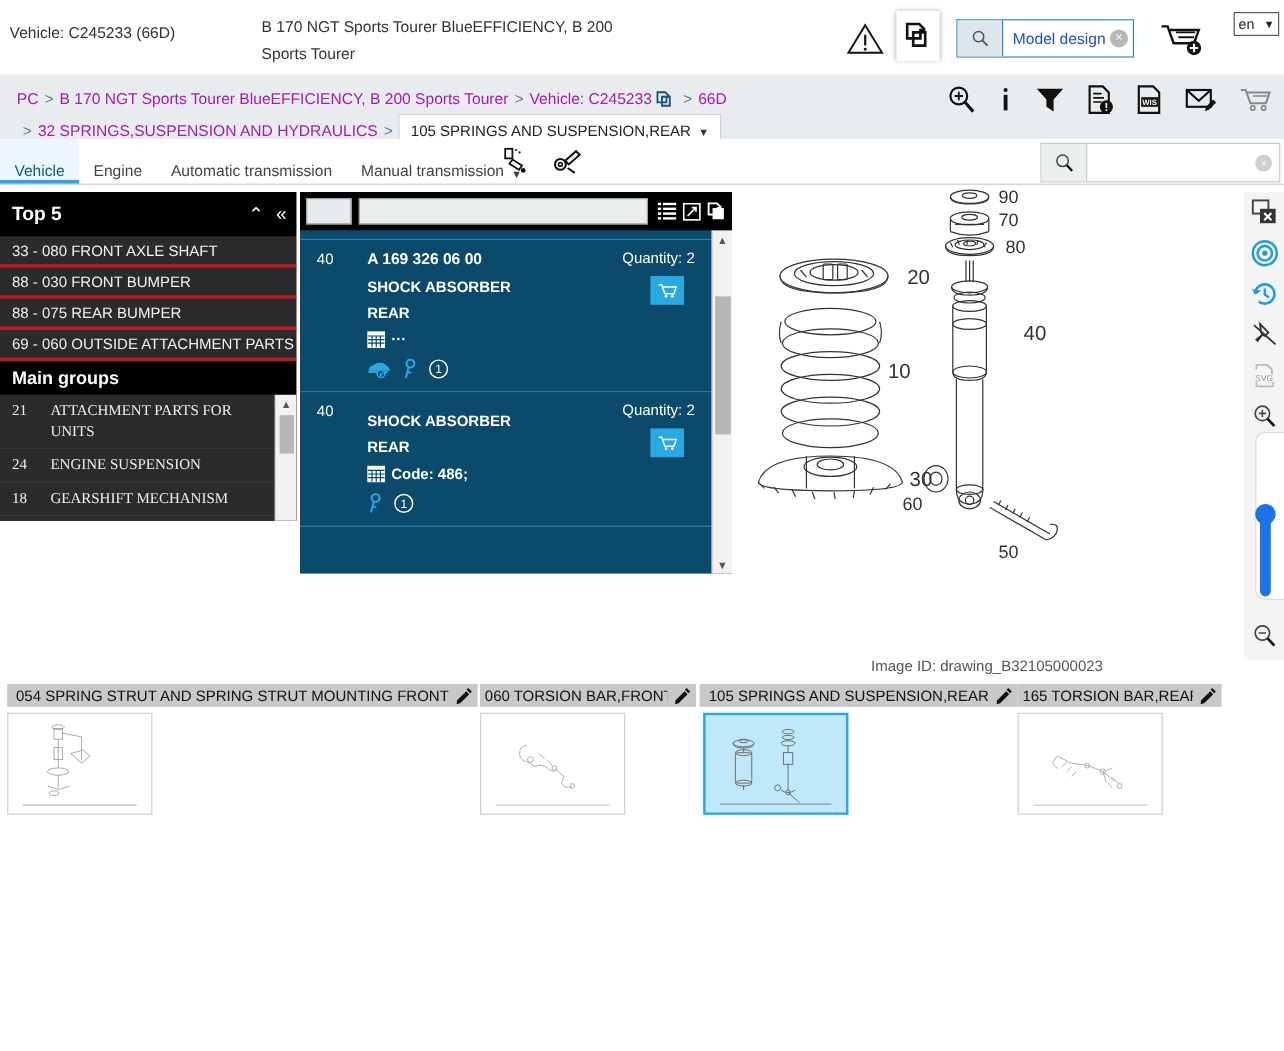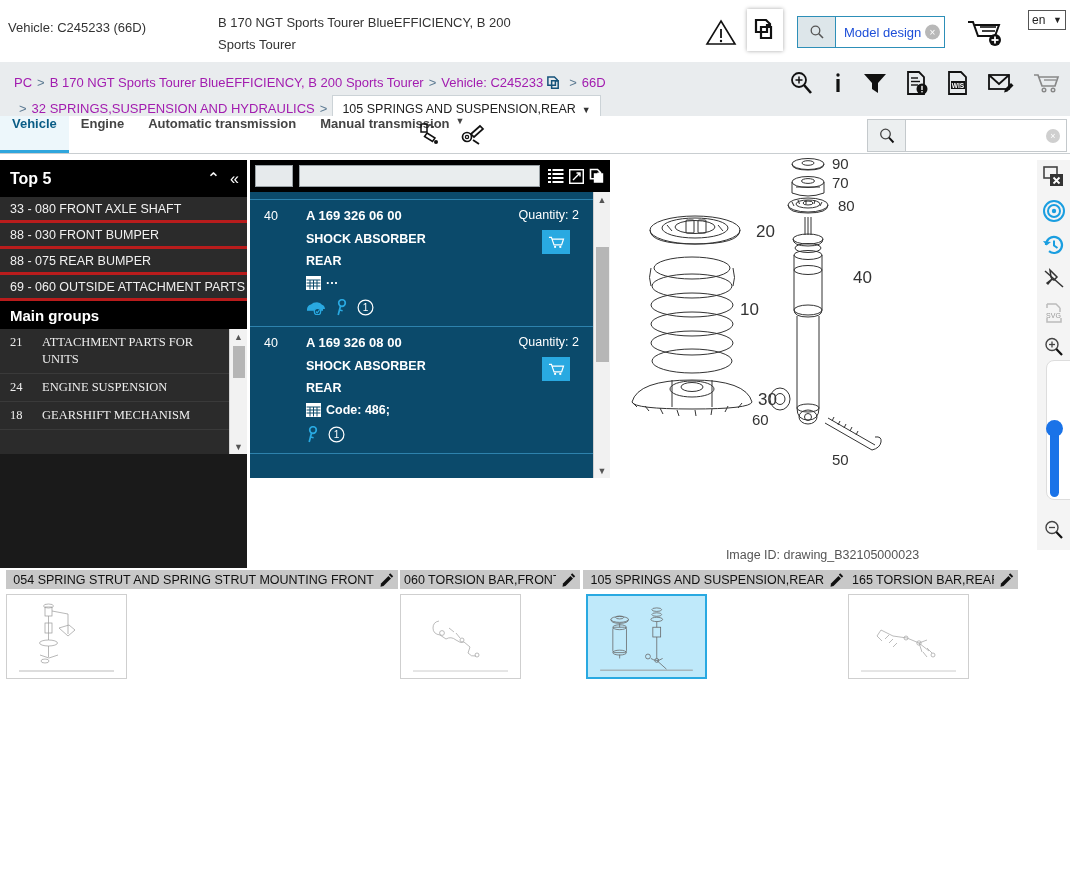--- a/index.html
+++ b/index.html
@@ -86,22 +86,22 @@
   }
   .bc-icons > div { cursor: pointer; display: flex; align-items: center; justify-content: center; }
 
   
   .tabbar {
     position: absolute; left: 0; top: 116px; width: 1070px; height: 38px;
     background: #ffffff; border-bottom: 1px solid #c9ced1;
   }
   .tabs { position: absolute; left: 0; top: 0; display: flex; align-items: stretch; height: 37px; }
   .tab {
-    padding: 0 12px; display: flex; align-items: flex-start; font-size: 13px;
-    color: #444; cursor: pointer; border-bottom: 3px solid transparent; font-weight: bold;
+    padding: 0 12px; display: flex; align-items: flex-end; font-size: 13px;
+    color: #444; cursor: pointer; border-bottom: 3px solid transparent;
   }
   .tab.active { color: #0a5d86; border-bottom: 3px solid #2fa6dd; background: #edf7fb; }
   .tab .caret { font-size: 9px; margin-left: 6px; }
   .tab-icons { position: absolute; left: 418px; top: 6px; display: flex; gap: 18px; }
   .tab-icons > div { cursor: pointer; }
   .tabsearch {
     position: absolute; left: 867px; top: 119px; width: 200px; height: 33px;
     border: 1px solid #c4c9cc; background: #fff; display: flex;
   }
   .tabsearch .ts-btn {
@@ -110,21 +110,21 @@
   }
   .tabsearch .ts-in { flex: 1; position: relative; }
   .ts-clear {
     position: absolute; right: 6px; top: 50%; transform: translateY(-50%);
     width: 14px; height: 14px; border-radius: 50%; background: #cfcfcf;
     color: #fff; font-size: 9px; line-height: 14px; text-align: center; cursor: pointer;
   }
 
   
   .sidebar {
-    position: absolute; left: 0; top: 160px; width: 247px; height: 408px;
+    position: absolute; left: 0; top: 160px; width: 247px; height: 274px;
     background: #1a1a1a; color: #fff; overflow: hidden;
   }
   .side-head {
     height: 37px; background: #000; display: flex; align-items: center;
     padding: 0 8px 0 10px; justify-content: space-between;
   }
   .side-head .title { font-size: 16px; font-weight: bold; }
   .side-head .acts { display: flex; gap: 10px; align-items: center; }
   .side-head .acts span { cursor: pointer; font-size: 16px; }
   .top5-list { background: #2b2b2b; }
@@ -552,21 +552,20 @@
               <path d="M1 2 h2.6 l2.8 8 h8 l2 -6 h-12" fill="none" stroke="#fff" stroke-width="1.3"></path>
               <circle cx="7.5" cy="12.2" r="1.2" fill="#fff"></circle>
               <circle cx="13" cy="12.2" r="1.2" fill="#fff"></circle>
             </svg>
           </div>
         </div>
 
         <div class="part-row">
           <div class="pos">40</div>
           <div class="part-body">
-            <div class="part-num">A 169 326 08 00</div>
             <div class="part-desc">SHOCK ABSORBER</div>
             <div class="part-desc2">REAR</div>
             <div class="part-code">
               <span>
                 <svg width="15" height="14" viewBox="0 0 15 14">
                   <rect x="0.6" y="0.6" width="13.8" height="12.8" fill="#fff" stroke="#fff" stroke-width="1.2"></rect>
                   <line x1="0.6" y1="4" x2="14.4" y2="4" stroke="#0b4a6b" stroke-width="1"></line>
                   <line x1="0.6" y1="7" x2="14.4" y2="7" stroke="#0b4a6b" stroke-width="1"></line>
                   <line x1="0.6" y1="10" x2="14.4" y2="10" stroke="#0b4a6b" stroke-width="1"></line>
                   <line x1="4" y1="4" x2="4" y2="13.4" stroke="#0b4a6b" stroke-width="1"></line>

